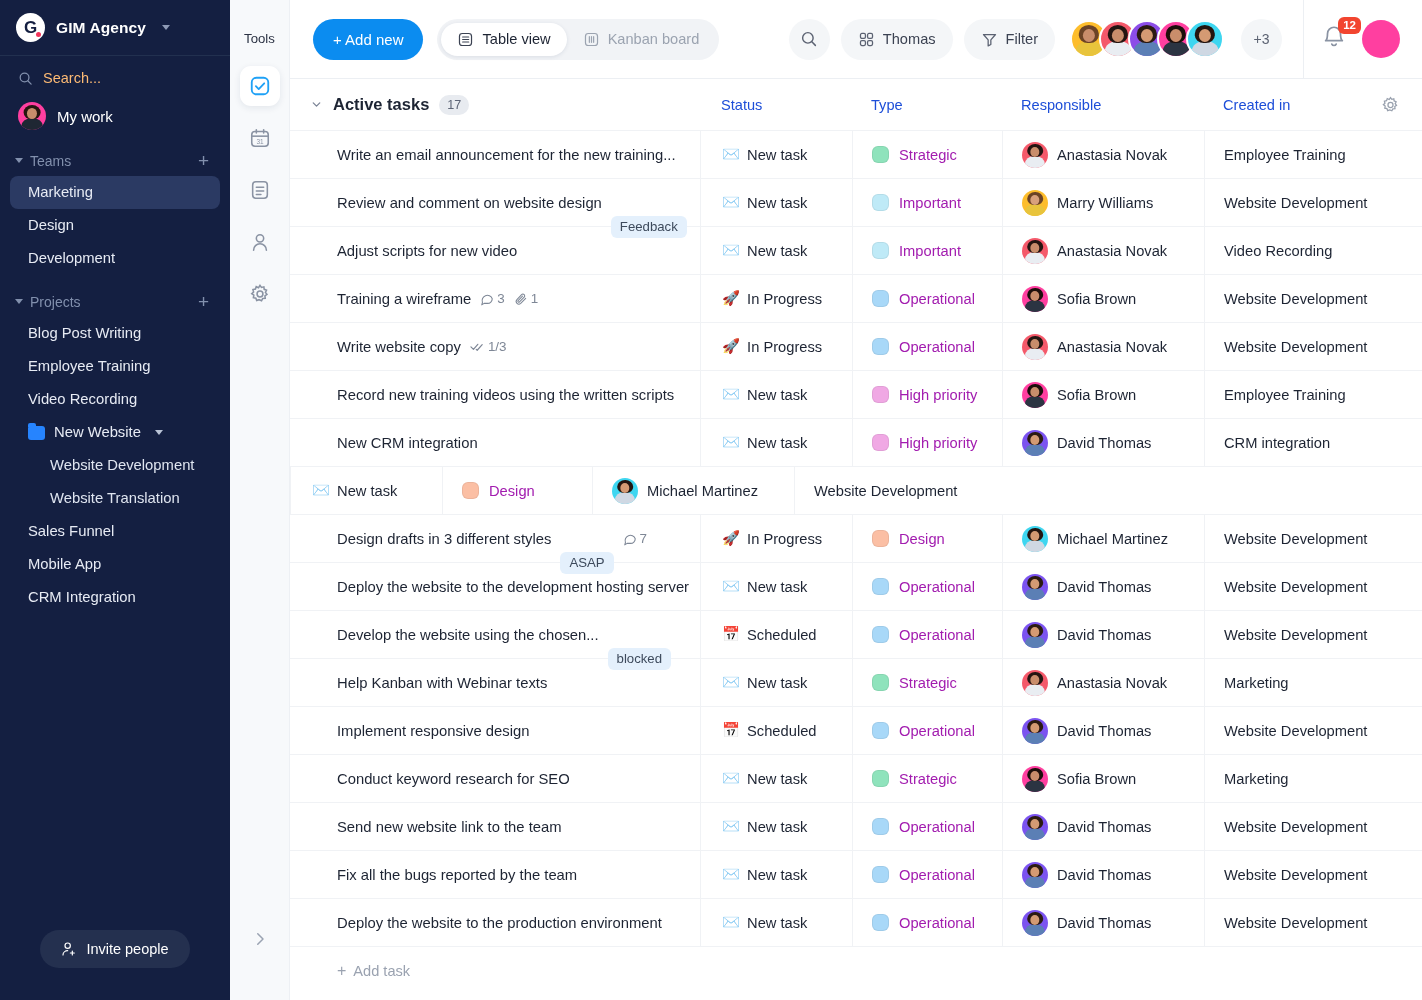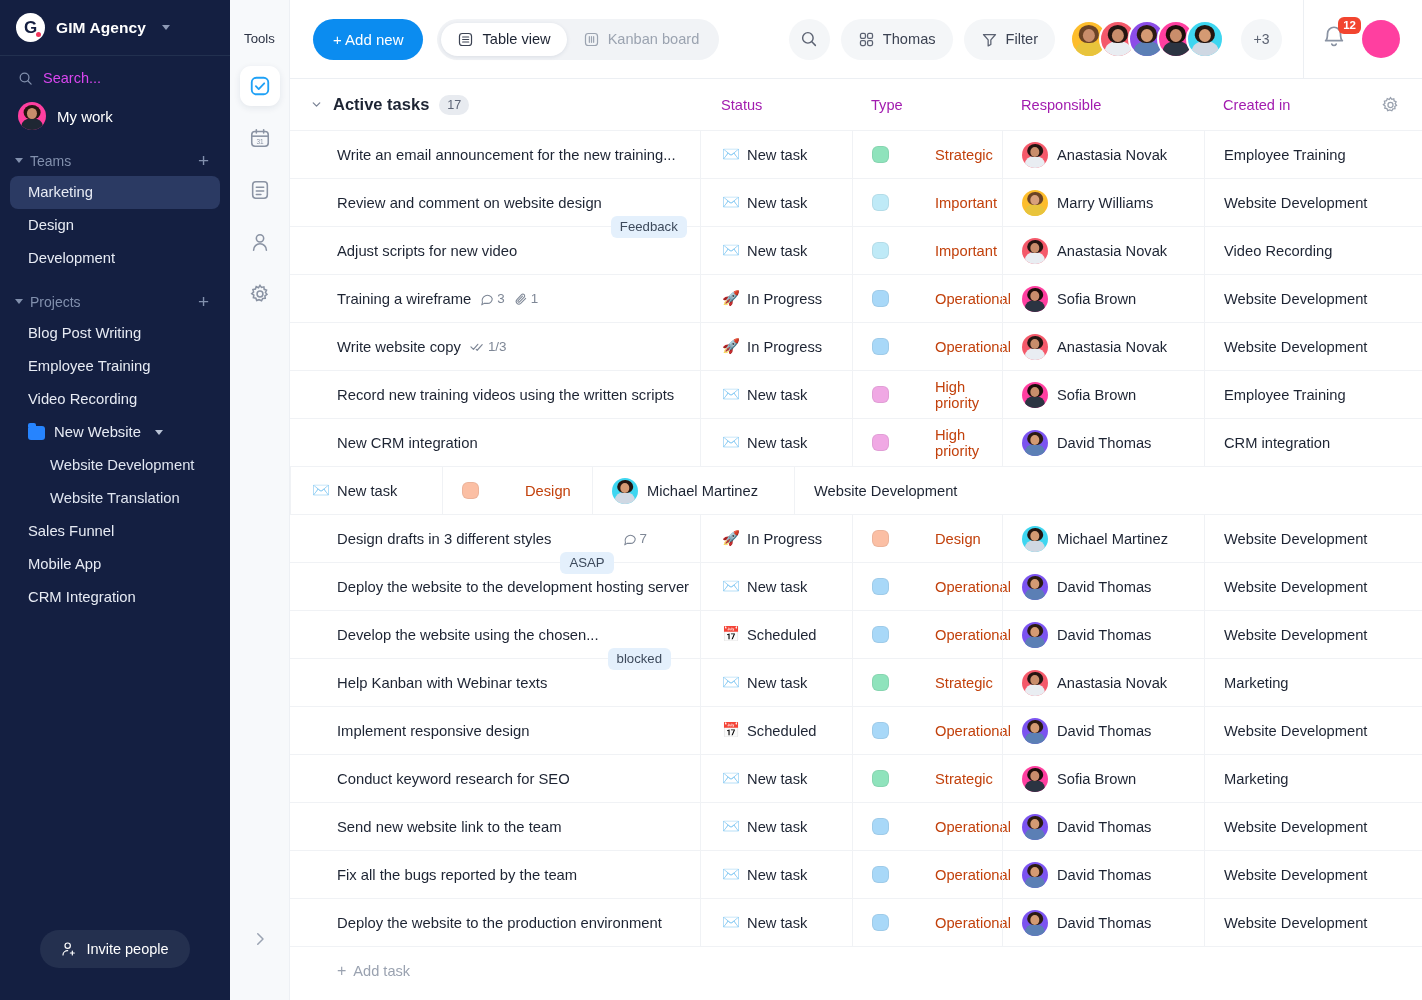--- a/index.html
+++ b/index.html
@@ -31,21 +31,21 @@
     width: 5px; height: 5px; border-radius: 50%; background: #F2345A;
   }
   .brand-name { font-size: 15.5px; font-weight: 600; letter-spacing: .1px; }
   .chev-down {
     width: 0; height: 0; border-left: 4.5px solid transparent;
     border-right: 4.5px solid transparent; border-top: 5px solid #8e9ab5;
     margin-left: 5px;
   }
   .nav-search {
     display: flex; align-items: center; gap: 10px;
-    padding: 14px 18px 10px 18px; color: #d946ef; font-size: 14.5px;
+    padding: 14px 18px 10px 18px; color: #fdba74; font-size: 14.5px;
   }
   .nav-mywork {
     display: flex; align-items: center; gap: 11px;
     padding: 6px 18px 12px 18px; font-size: 15px;
   }
   .av {
     width: 28px; height: 28px; border-radius: 50%; flex: 0 0 28px;
     position: relative; overflow: hidden;
   }
   .av .body { position:absolute; left:50%; bottom:-6%; width:78%; height:50%;
@@ -164,41 +164,41 @@
   .c-created { flex: 1 1 auto; padding-left: 19px; }
 
   .thead { height: 51px; display: flex; align-items: center; position: relative; }
   .thead .c-task { padding-left: 0; display: flex; align-items: center; gap: 10px; }
   .thead-caret { margin-left: 20px; color: #7b8496; }
   .thead-title { font-size: 16.5px; font-weight: 600; color: #1d2433; }
   .count-pill {
     background: #E8EBF0; color: #5d6577; font-size: 12.6px; border-radius: 10px;
     padding: 2px 8px; line-height: 16px;
   }
-  .th { font-size: 14.6px; color: #a21caf; }
+  .th { font-size: 14.6px; color: #1d4ed8; }
   .gear-cell { position: absolute; right: 22px; top: 50%; transform: translateY(-50%); }
 
   .trow { height: 48px; border-top: 1px solid #f0f2f5; }
   .trow .c-status, .trow .c-type, .trow .c-resp, .trow .c-created {
     height: 48px; display: flex; align-items: center; border-left: 1px solid #f0f2f5;
   }
   .trow .c-task { display: flex; align-items: center; gap: 9px; height: 48px; }
   .tname { font-size: 14.8px; color: #1d2433; white-space: nowrap; }
   .tag {
     font-size: 13.2px; border-radius: 6px; padding: 3px 9px; line-height: 16px;
     background: #E4F0FC; color: #3d4a5c; margin-top: 48px;
   }
   .meta { display: flex; align-items: center; gap: 3px; font-size: 13.4px; color: #7e8796; }
   .emoji { font-size: 14.5px; margin-right: 7px; line-height: 1; }
   .statlbl { font-size: 14.7px; color: #1d2433; }
   .dot {
     width: 17px; height: 17px; border-radius: 6px; margin-right: 10px;
     flex: 0 0 17px; border: 1px solid rgba(0,0,0,.06);
   }
-  .typelbl { font-size: 14.7px; color: #c2410c; margin-left: 36px; }
+  .typelbl { font-size: 14.7px; color: #a21caf; }
   .resp { display: flex; align-items: center; gap: 9px; }
   .resp .av { width: 26px; height: 26px; flex: 0 0 26px; }
   .resplbl, .createdlbl { font-size: 14.7px; color: #1d2433; white-space: nowrap; }
   .addtask {
     height: 48px; display: flex; align-items: center; gap: 7px;
     padding-left: 47px; font-size: 14.6px; color: #9aa2b0;
     border-top: 1px solid #f0f2f5;
   }
   svg { display: block; }
 </style>

